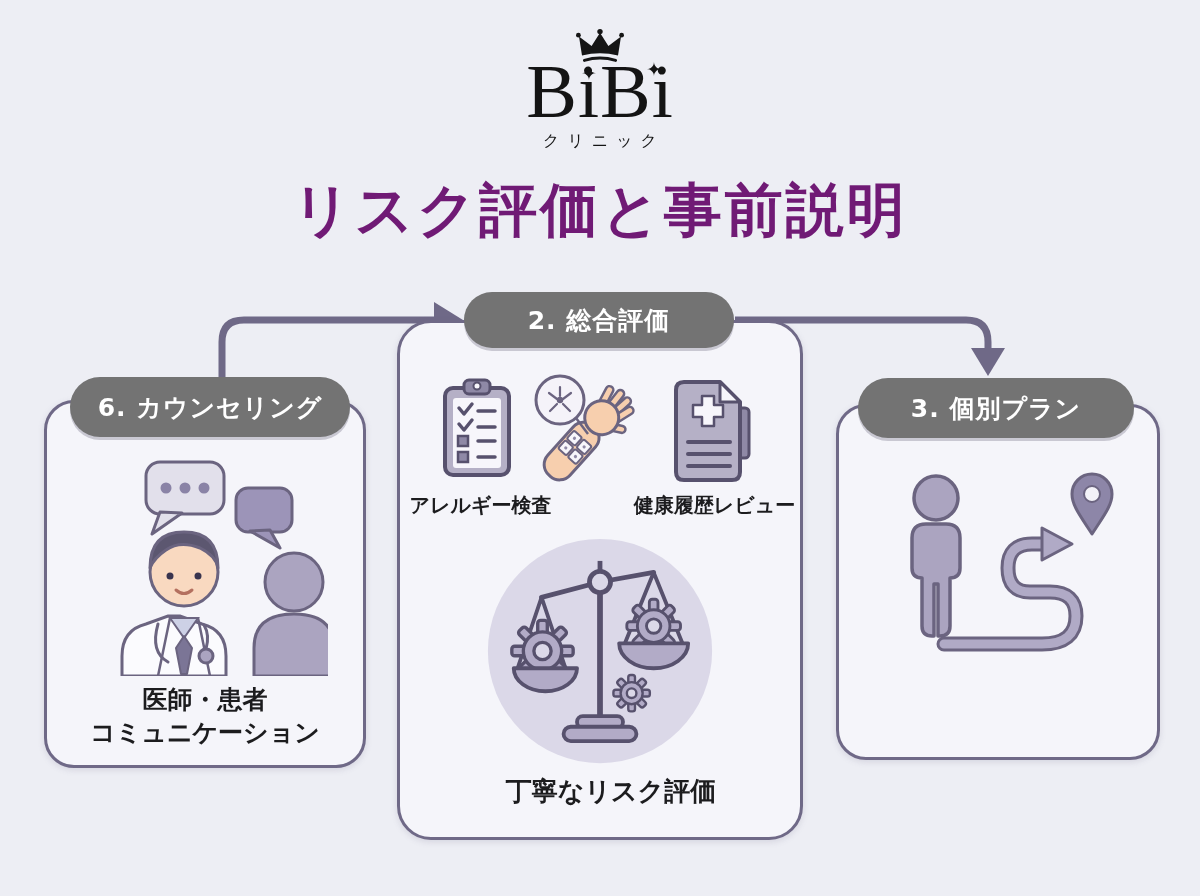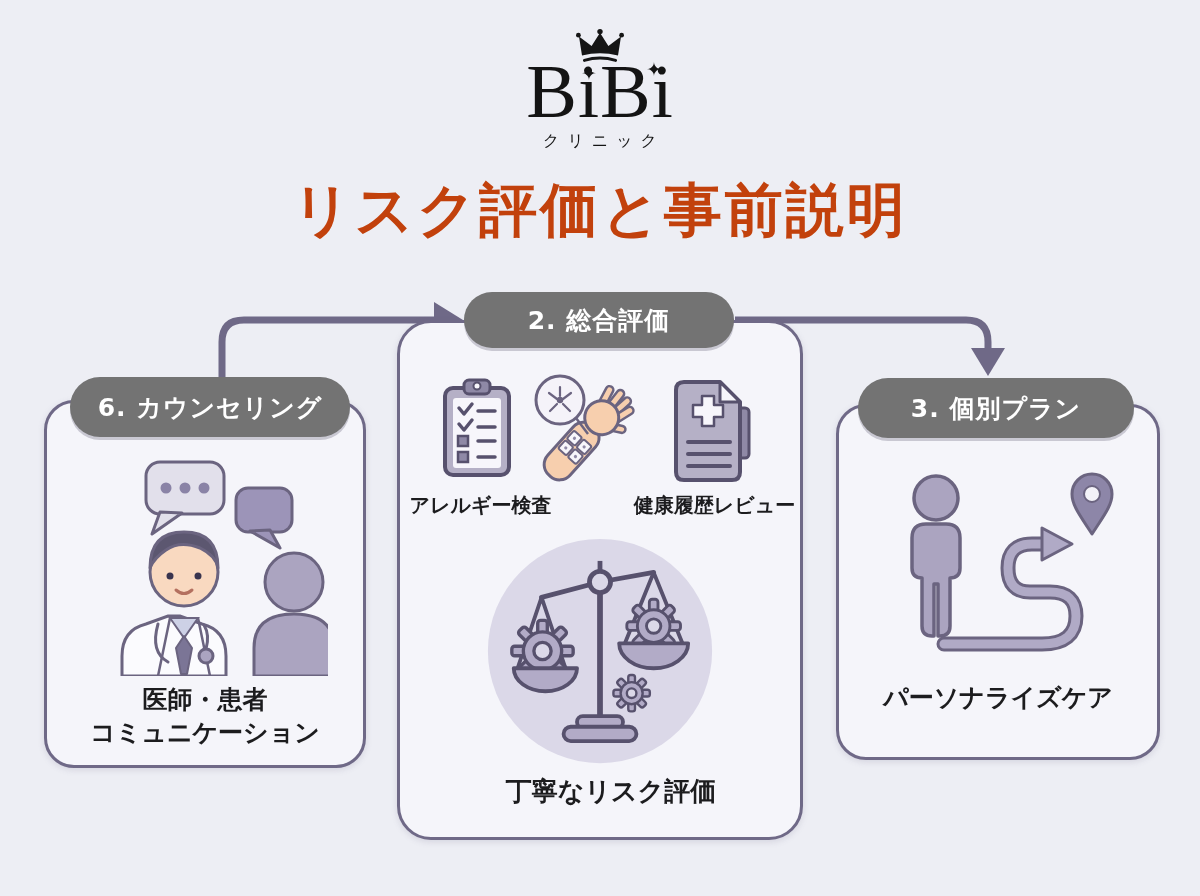--- a/index.html
+++ b/index.html
@@ -10,21 +10,21 @@
 
   
   .logo-name{left:450px;top:52px;width:300px;font-family:"Liberation Serif","DejaVu Serif",serif;
              font-weight:normal;font-size:76px;color:#141414;letter-spacing:1px;line-height:1.05;}
   .sparkle{font-size:19px;color:#141414;line-height:1;}
   .sparkle1{left:581px;top:64px;}
   .sparkle2{left:646px;top:60px;}
   .logo-sub{left:450px;top:131px;width:300px;font-size:16px;color:#141414;
             letter-spacing:8px;padding-left:8px;box-sizing:border-box;font-weight:normal;}
   .page-title{left:0;top:172px;width:1200px;font-size:58px;font-weight:900;
-              color:#c2410c;letter-spacing:3px;}
+              color:#701a75;letter-spacing:3px;}
 
   
   .connectors{left:0;top:0;width:1200px;height:896px;z-index:1;pointer-events:none;}
 
   
   .step{position:absolute;inset:0;z-index:2;}
   .card{border:3.5px solid #6f6987;background:#f5f5fa;border-radius:30px;
         box-shadow:0 2px 6px rgba(108,102,134,.18);box-sizing:border-box;}
   .card1{left:44px;top:400px;width:322px;height:368px;}
   .card2{left:397px;top:320px;width:406px;height:520px;border-radius:34px;}
@@ -262,16 +262,15 @@
         <path d="M66 178 H164 Q198 178 198 150 Q198 126 172 126 H152 Q130 126 130 102 Q130 78 154 78 H164" stroke="#6b6480" stroke-width="15" fill="none" stroke-linecap="round"></path>
         <path d="M66 178 H164 Q198 178 198 150 Q198 126 172 126 H152 Q130 126 130 102 Q130 78 154 78 H164" stroke="#b0aac6" stroke-width="9" fill="none" stroke-linecap="round"></path>
         <polygon points="164,62 164,94 194,78" fill="#b0aac6" stroke="#6b6480" stroke-width="3" stroke-linejoin="round"></polygon>
       </g>
       <g>
         <path d="M214 8 a20 20 0 0 0 -20 20 c0 11 7 20 20 40 c13 -20 20 -29 20 -40 a20 20 0 0 0 -20 -20 z" fill="#8d86a8" stroke="#6b6480" stroke-width="3" stroke-linejoin="round"></path>
         <circle cx="214" cy="28" r="8" fill="#f3f2f8" stroke="#6b6480" stroke-width="2"></circle>
       </g>
     </svg>
 
-    <div class="abs caption cap3 center">パーソナライズケア</div>
   </div>
 
 </div>
 
 </body></html>

